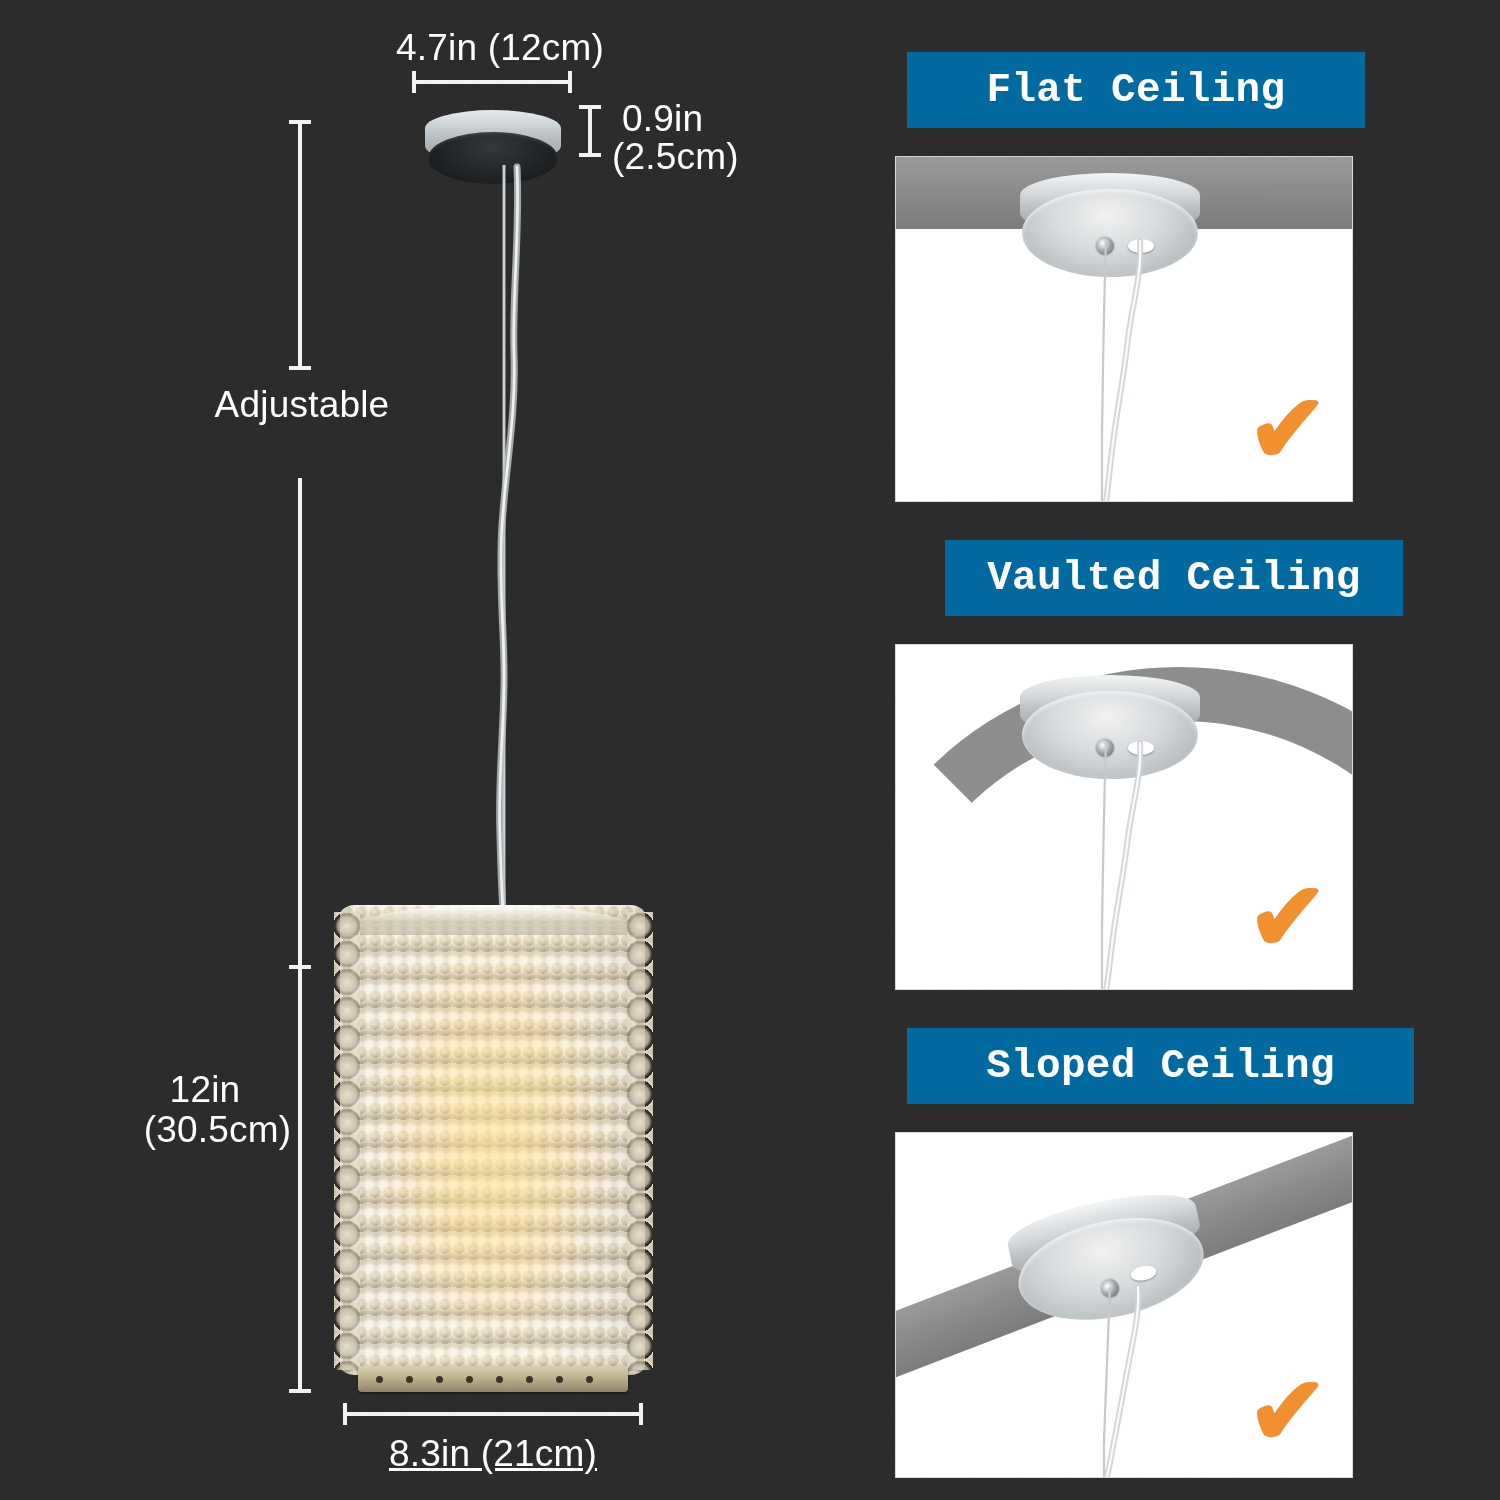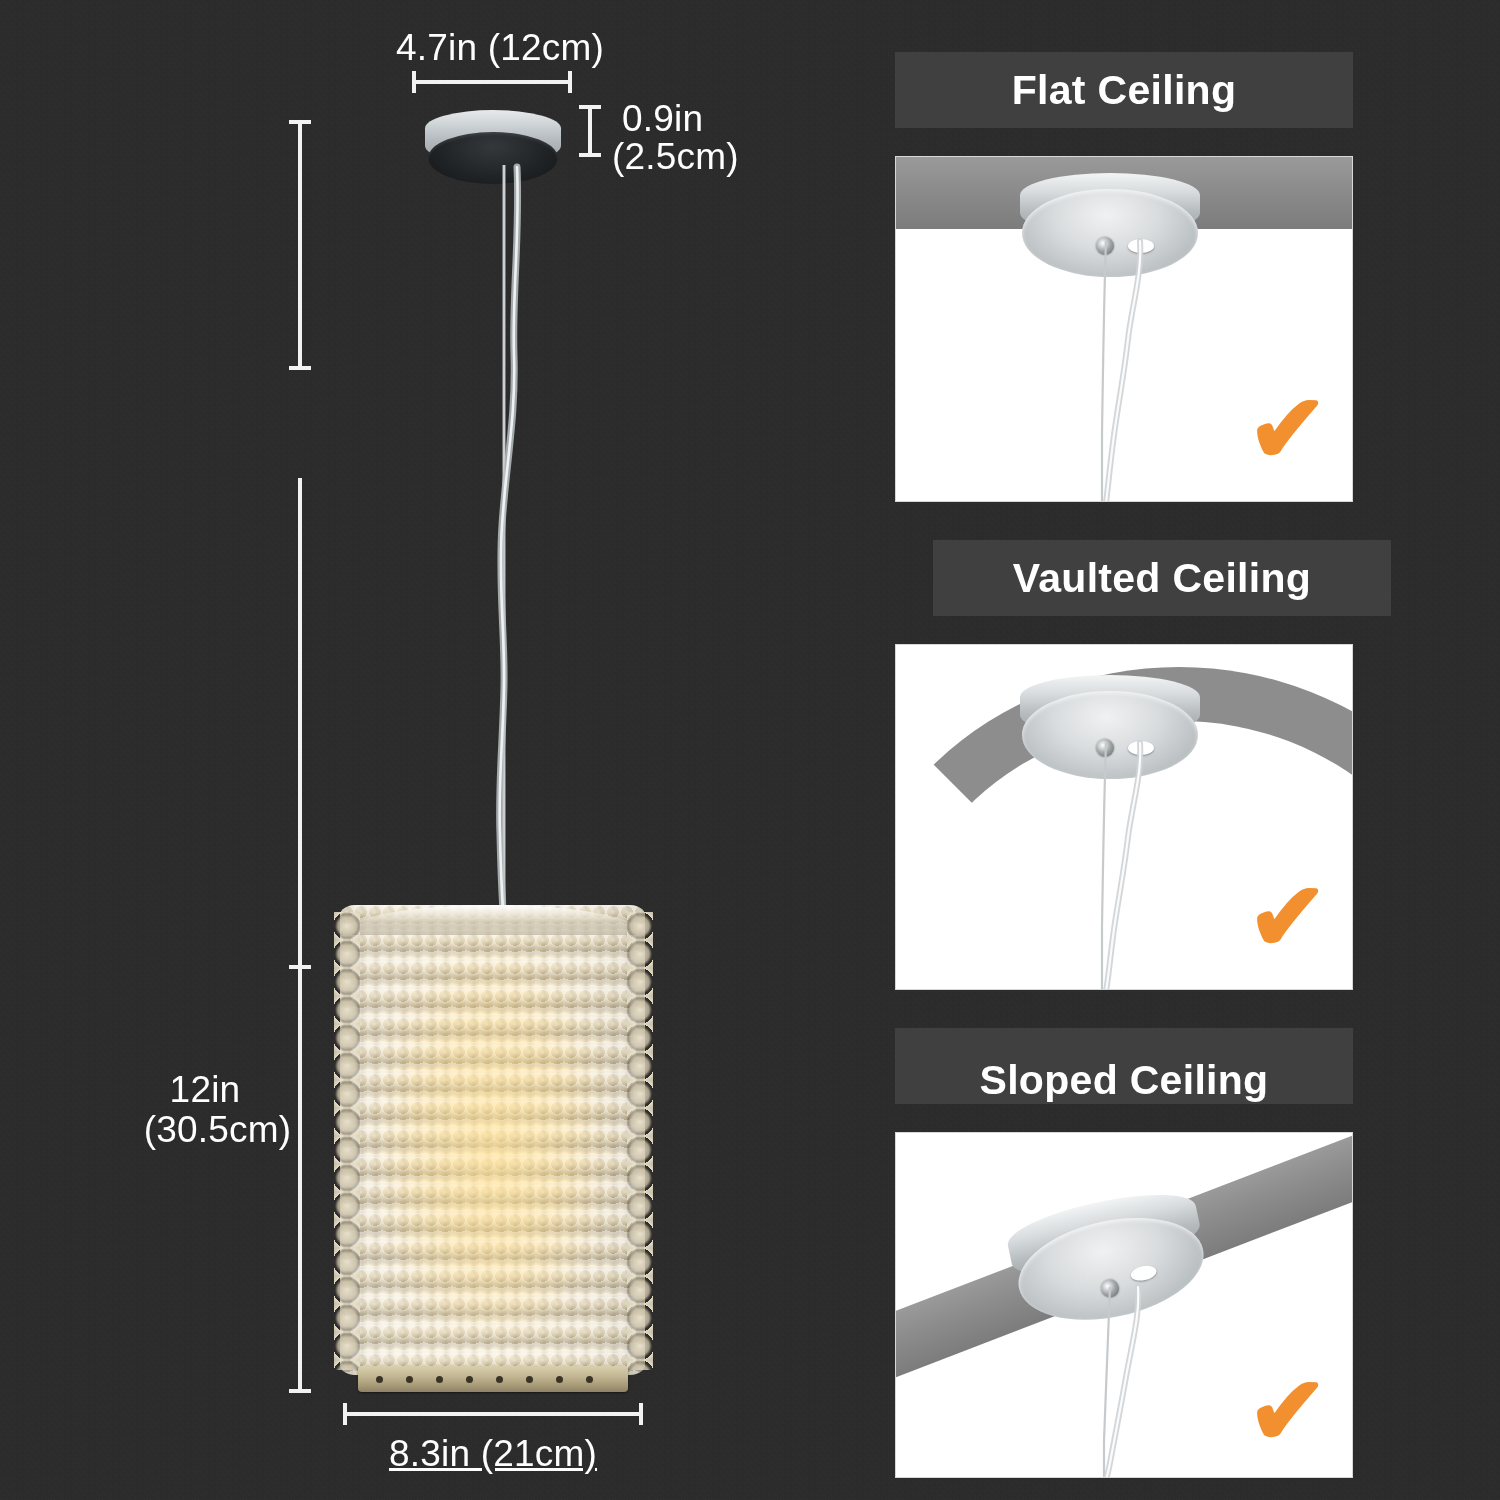--- a/index.html
+++ b/index.html
@@ -176,25 +176,26 @@
     width: 7px; height: 7px;
     margin-top: -3.5px;
     border-radius: 50%;
     background: #3a3326;
   }
 
   
   .panel { position: absolute; }
   .panel-header {
     position: absolute;
-    left: 0; top: 0;
-    background: #404040;
+    left: 12px; top: 0;
+    background: #0369a1;
     display: flex;
     align-items: center;
     justify-content: center;
+    font-family: Liberation Mono, monospace;
   }
   .panel-header span {
     color: #ffffff;
     font-size: 41px;
     font-weight: bold;
     letter-spacing: 0.3px;
     white-space: nowrap;
   }
   .panel-figure {
     position: absolute;
@@ -268,20 +269,21 @@
 
   <svg class="cord-svg" style="left:460px; top:165px; width:120px; height:745px;" viewBox="0 0 120 745">
     <path d="M44,0 L44,745" stroke="#c9cdd0" stroke-width="3" fill="none" opacity="0.9"></path>
     <path d="M44,0 L44,745" stroke="#ffffff" stroke-width="1" fill="none" opacity="0.55"></path>
     <path d="M57,2 C60,70 52,130 54,190 C56,250 46,300 42,360 C38,418 45,470 44,520 C43,575 38,620 40,670 C41,712 42,730 43,745" stroke="#b9bec1" stroke-width="7" fill="none" opacity="0.85" stroke-linecap="round"></path>
     <path d="M57,2 C60,70 52,130 54,190 C56,250 46,300 42,360 C38,418 45,470 44,520 C43,575 38,620 40,670 C41,712 42,730 43,745" stroke="#f2f4f5" stroke-width="2.6" fill="none" opacity="0.95" stroke-linecap="round"></path>
   </svg>
 
   <div class="v-rule caps" style="left:298px; top:120px; height:250px;"></div>
 
+  <div class="dim-text center" style="left:132px; top:383px; width:340px;">Adjustable</div>
 
   <div class="v-rule" style="left:298px; top:478px; height:490px;"></div>
   <div class="v-tick" style="left:289px; top:965px;"></div>
 
   <div class="v-rule" style="left:298px; top:967px; height:425px;"></div>
   <div class="v-tick" style="left:289px; top:1389px;"></div>
 
   <div class="dim-text center" style="left:140px; top:1068px; width:130px;">12in</div>
   <div class="dim-text center" style="left:128px; top:1108px; width:155px;margin-left:12px;">(30.5cm)</div>
 
@@ -345,21 +347,21 @@
       <svg style="position:absolute; left:124px; top:92px; width:180px; height:254px;" viewBox="0 0 180 254">
         <path d="M86,6 C84,60 83,130 82,190 C82,228 82,246 82,254" stroke="#c6cacd" stroke-width="2.2" fill="none"></path>
         <path d="M120,6 C122,38 112,68 108,100 C104,134 98,164 94,192 C90,222 88,244 86,254" stroke="#cfd3d6" stroke-width="6" fill="none" opacity="0.9" stroke-linecap="round"></path>
         <path d="M120,6 C122,38 112,68 108,100 C104,134 98,164 94,192 C90,222 88,244 86,254" stroke="#ffffff" stroke-width="2.2" fill="none" opacity="0.9" stroke-linecap="round"></path>
       </svg>
       <div class="check" style="right:24px; bottom:24px; font-size:96px; color:#F29030;">✔</div>
     </div>
   </div>
 
   <div class="panel" style="left:895px; top:1028px; width:458px; height:450px;">
-    <div class="panel-header" style="width:458px; height:76px;align-items:flex-end;">
+    <div class="panel-header" style="width:507px; height:76px;">
       <span>Sloped Ceiling</span>
     </div>
     <div class="panel-figure" style="top:104px; width:458px; height:346px;">
       <div class="ceiling-band" style="left:-90px; top:84px; width:680px; height:62px;
                   transform:rotate(-21deg); transform-origin:50% 50%;"></div>
       <div class="mini-canopy" style="left:118px; top:68px; width:192px; height:126px; transform:rotate(-12deg);">
         <div class="mc-side" style="height:66px;"></div>
         <div class="mc-face" style="top:20px; height:96px;"></div>
         <div class="mc-screw" style="left:82px; top:78px;"></div>
         <div class="mc-grommet" style="left:114px; top:72px;"></div>

